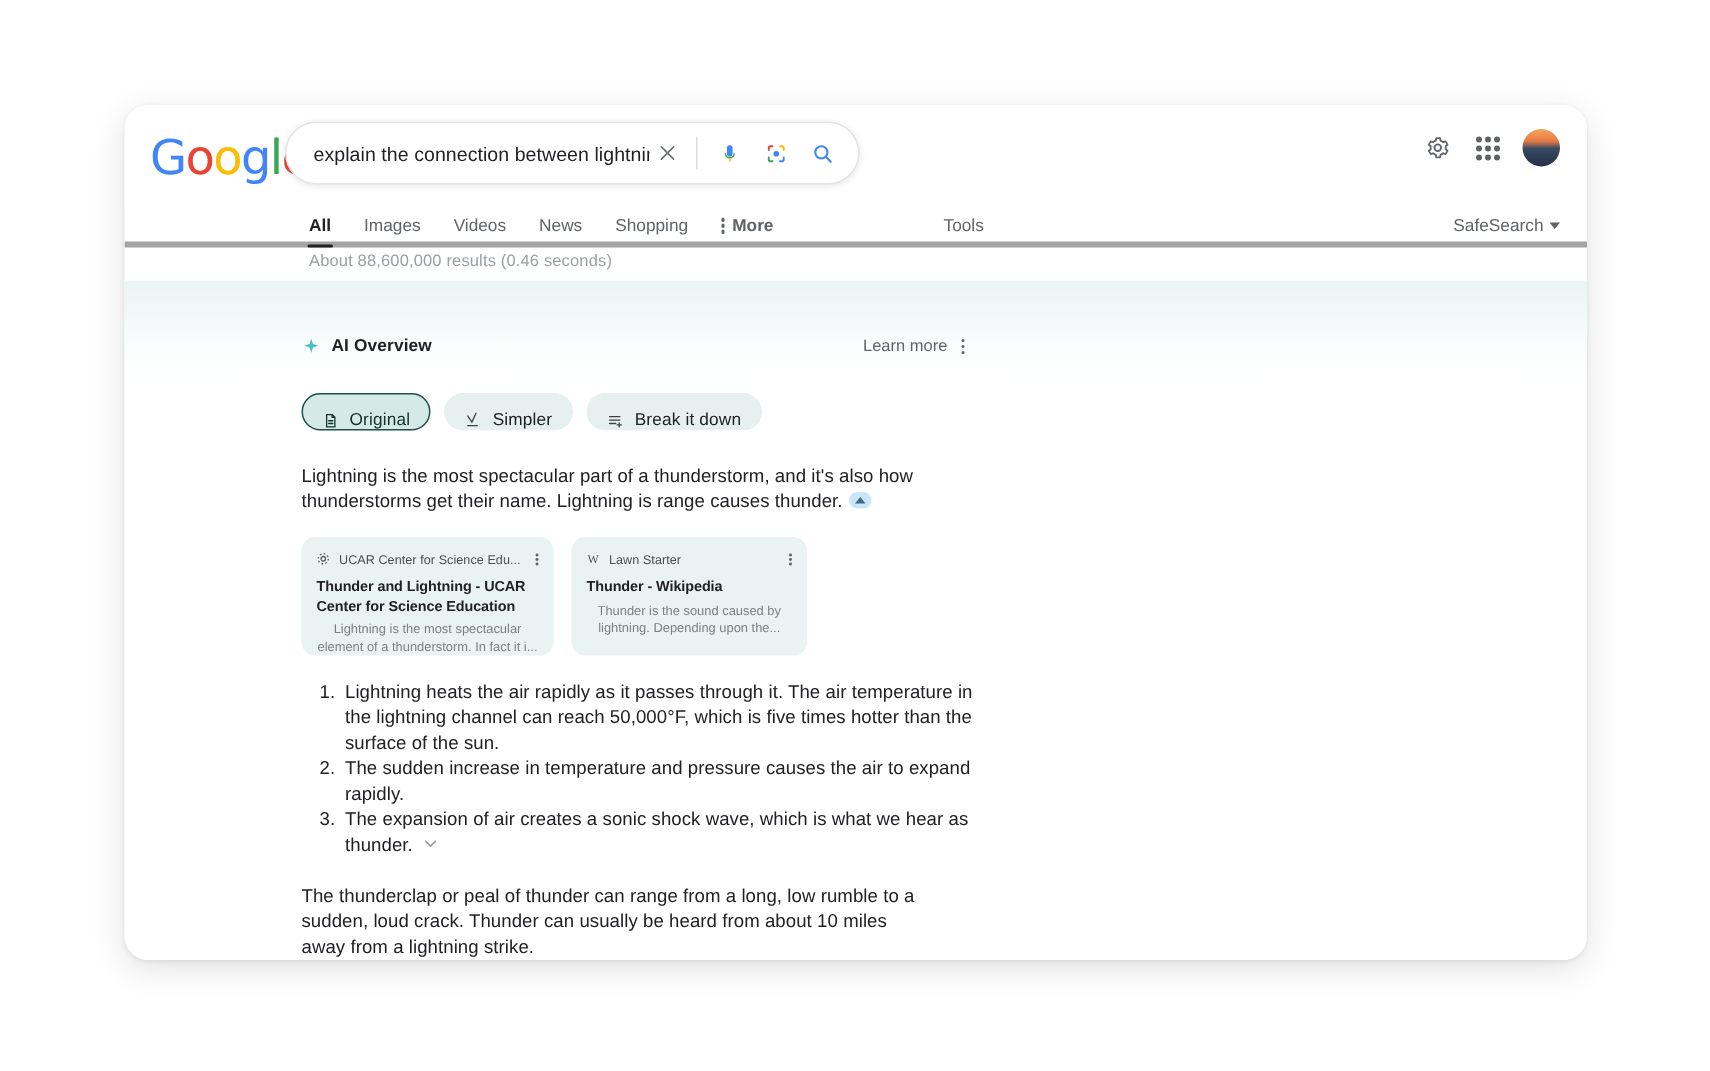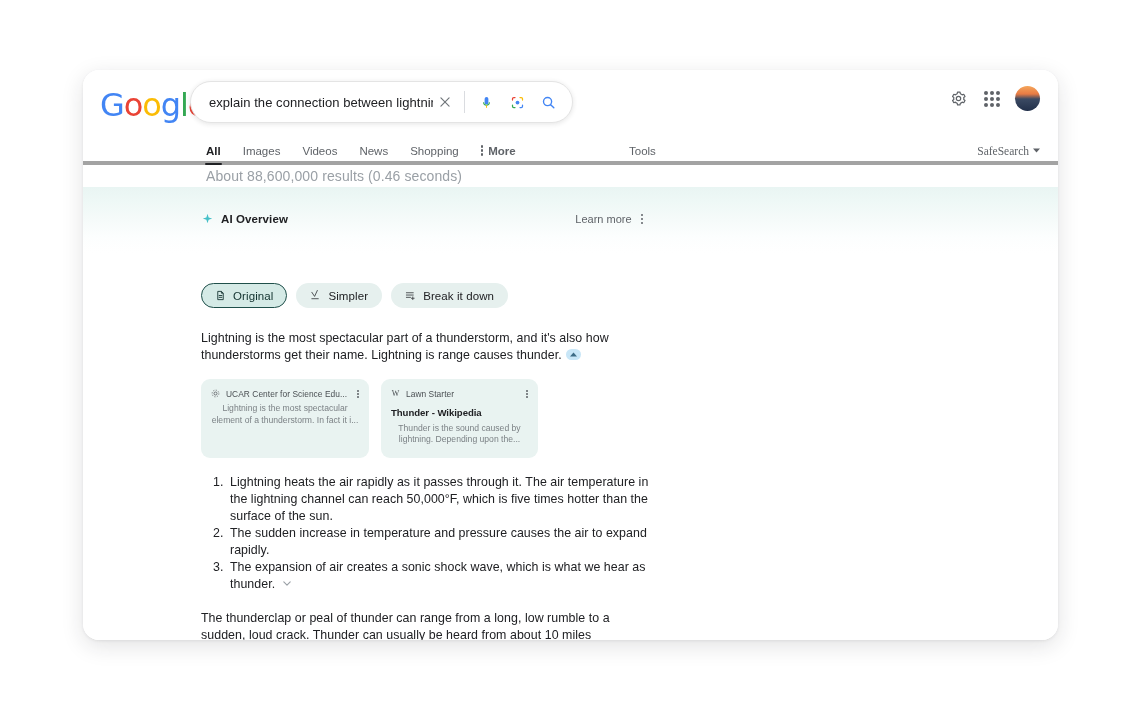--- a/index.html
+++ b/index.html
@@ -143,28 +143,28 @@
     left: 546px; top: 0;
     height: 29px;
     display: flex; align-items: center;
     font-size: 11.5px; color: #5f6368; cursor: pointer;
   }
   .nav-safesearch {
     position: absolute;
     right: 18px; top: 0;
     height: 29px;
     display: flex; align-items: center; gap: 4px;
-    font-size: 11.5px; color: #5f6368; cursor: pointer; font-family: Liberation Serif, serif;
+    font-size: 11.5px; color: #5f6368; cursor: pointer;
   }
 
   
   .result-stats {
     position: absolute;
     left: 123px; top: 98px;
-    font-size: 14px;
+    font-size: 11px;
     color: #9aa0a6;
     letter-spacing: .1px;
   }
 
   
   .ai-body {
     position: absolute;
     left: 0; top: 117px;
     width: 975px;
     bottom: 0;
@@ -182,20 +182,21 @@
     position: relative;
     padding: 24px 0 0 118px;
     width: 600px;
   }
 
   .ai-header-row {
     display: flex;
     align-items: center;
     width: 442px;
     height: 16px;
+    margin-top: 12px;
   }
   .ai-title {
     display: flex; align-items: center; gap: 7px;
     font-size: 11.5px;
     font-weight: 600;
     color: #202124;
     letter-spacing: .1px;
   }
   .ai-learn {
     margin-left: auto;
@@ -211,33 +212,32 @@
   .kebab i { width: 2.4px; height: 2.4px; border-radius: 50%; background: #5f6368; display:block; }
 
   
   .chips {
     margin-top: 23px;
     display: flex;
     gap: 9px;
   }
   .chip {
     display: inline-flex;
-    align-items: center;
+    align-items: flex-end;
     gap: 7px;
     height: 25px;
     padding: 0 13px;
     border-radius: 14px;
     font-size: 11.5px;
     color: #202124;
     background: #e6f0ee;
     border: 1px solid transparent;
     cursor: pointer;
     white-space: nowrap;
     letter-spacing: .1px;
-    margin-top: 33px;
   }
   .chip.selected {
     background: #d5eae6;
     border-color: #1f4f4a;
     color: #11312e;
   }
 
   
   .ai-para {
     margin-top: 22px;
@@ -512,20 +512,21 @@
                   <circle cx="12" cy="12" r="9" stroke-dasharray="3 4"></circle>
                 </svg>
               </span>
               <span class="sc-site">UCAR Center for Science Edu...</span>
               <span class="sc-kebab">
                 <i></i>
                 <i></i>
                 <i></i>
               </span>
             </div>
+            <div class="sc-title">Thunder and Lightning - UCAR Center for Science Education</div>
             <div class="sc-snippet">Lightning is the most spectacular element of a thunderstorm. In fact it i...</div>
           </div>
           <div class="source-card card-b">
             <div class="sc-head">
               <span class="sc-fav">
                 <span style="font-family:'Liberation Serif',serif;font-size:8px;color:#4a4f53;">W</span>
               </span>
               <span class="sc-site">Lawn Starter</span>
               <span class="sc-kebab">
                 <i></i>

